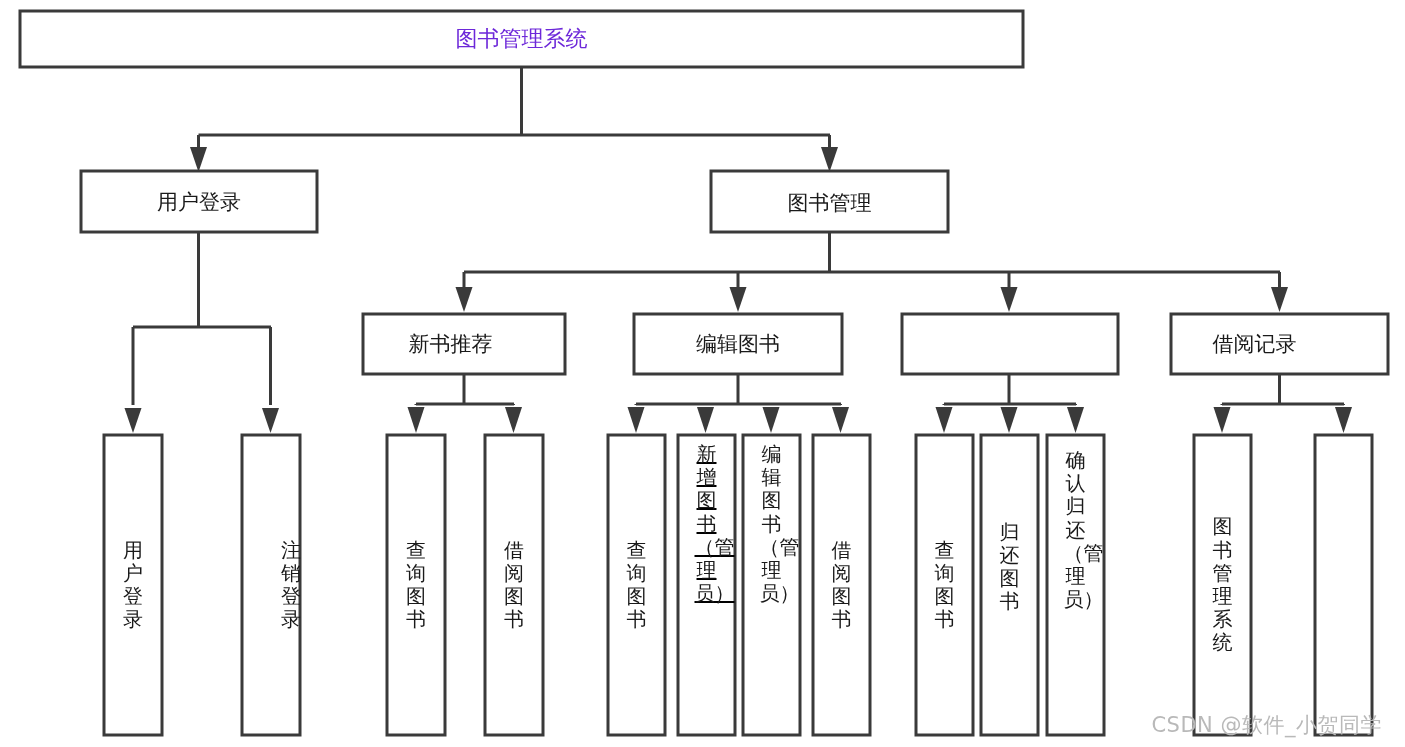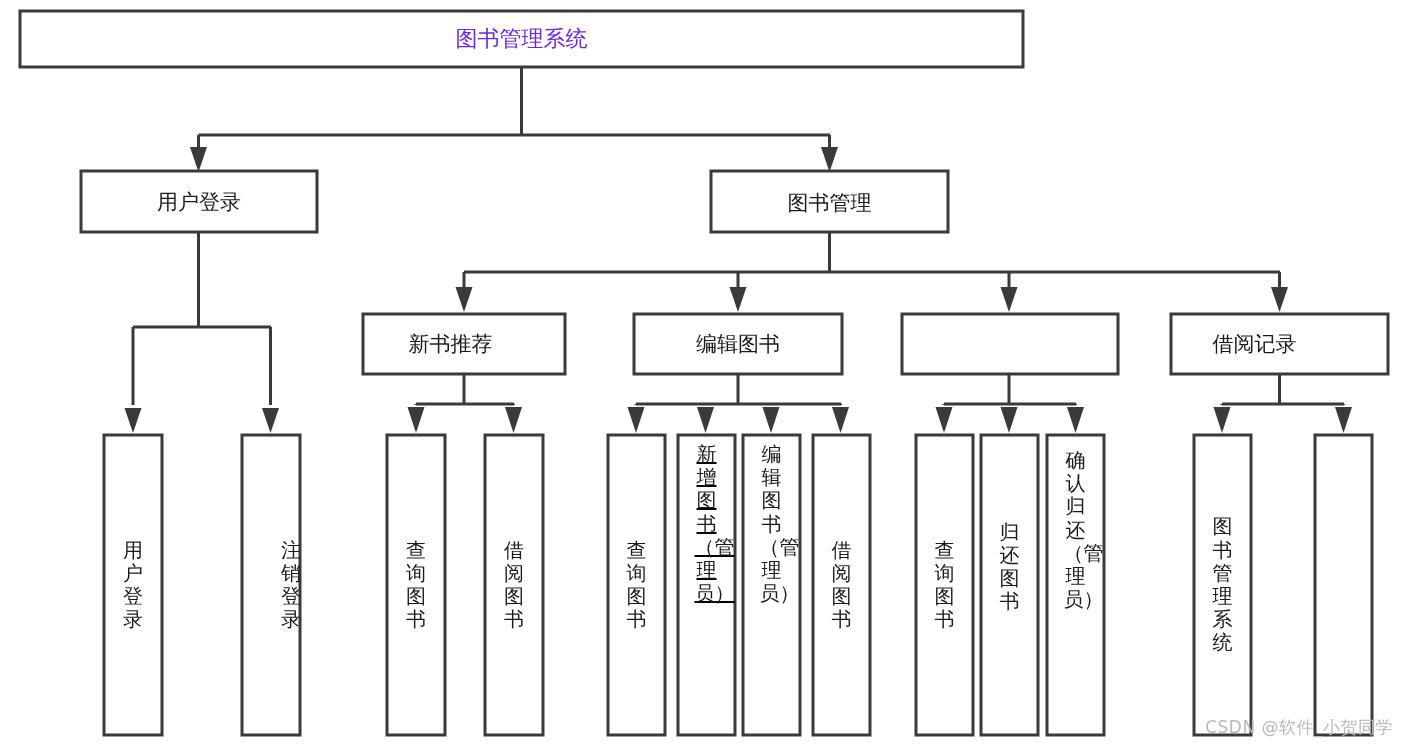--- a/index.html
+++ b/index.html
@@ -71,24 +71,24 @@
     white-space: nowrap;
   }
   .title-label-text {
     font-family: "DejaVu Sans", "Liberation Sans", sans-serif;
     font-size: 22px;
     color: #6d28d9;
     white-space: nowrap;
   }
   #watermark {
     position: absolute;
-    right: 12px;
+    right: 23px;
     bottom: 8px;
     font-family: "DejaVu Sans", "Liberation Sans", sans-serif;
-    font-size: 17px;
+    font-size: 21px;
     color: #b9b9b9;
     letter-spacing: 0.5px;
     white-space: nowrap;
     pointer-events: none;
   }
 </style>
 </head>
 <body>
 
 <div id="diagram-root">

